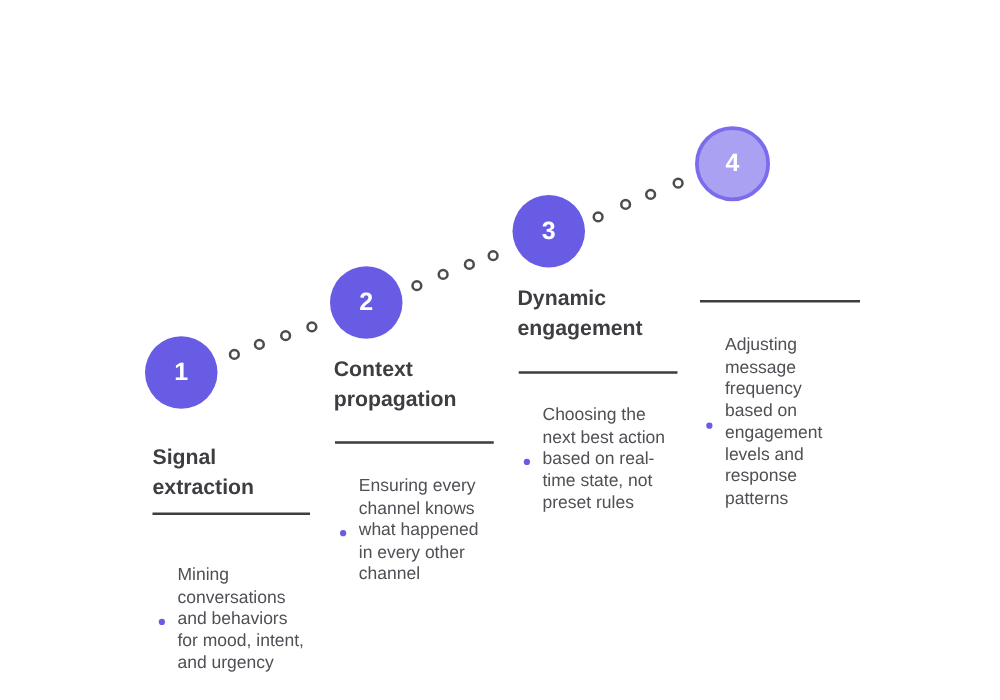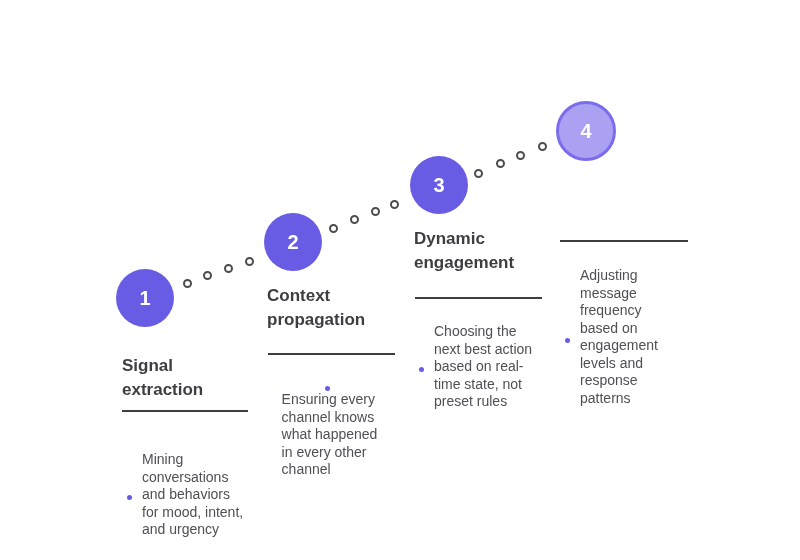--- a/index.html
+++ b/index.html
@@ -108,21 +108,21 @@
 for mood, intent,
 and urgency</p>
   </div>
 
   <div class="circle" style="left:264px;top:213px;">
     <span class="num">2</span>
   </div>
   <h2 class="step-heading" style="left:267px;top:284px;">Context
 propagation</h2>
   <div class="underline" style="left:268px;top:353px;width:127px;"></div>
-  <div class="bullet" style="left:267px;top:380px;width:125px;flex-direction:column;">
+  <div class="bullet" style="left:267px;top:380px;width:125px;">
     <span class="marker"></span>
     <p class="bullet-text">Ensuring every
 channel knows
 what happened
 in every other
 channel</p>
   </div>
 
   <div class="circle" style="left:410px;top:156px;">
     <span class="num">3</span>

